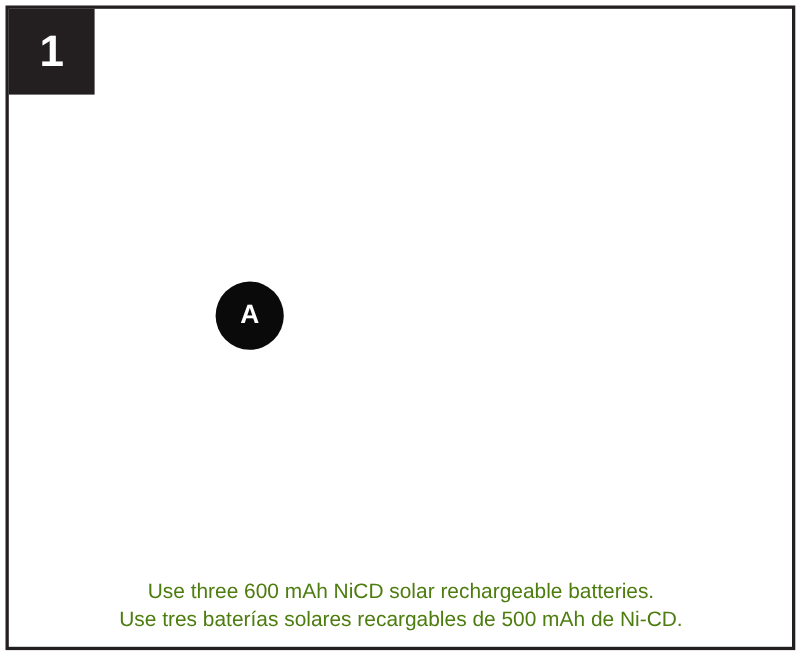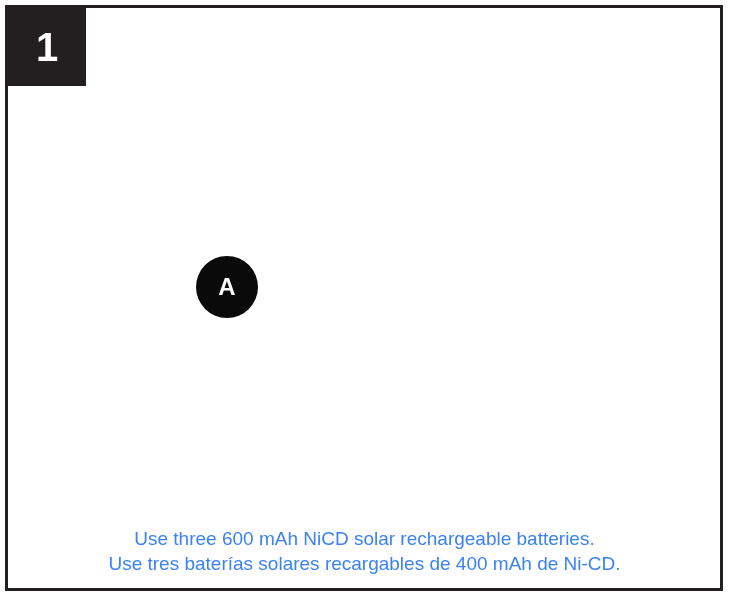--- a/index.html
+++ b/index.html
@@ -1,21 +1,21 @@
 <!DOCTYPE html>
 <html><head>
   <meta charset="utf-8">
   <style>
     html, body { margin: 0; padding: 0; background: #ffffff; }
     body { width: 729px; height: 596px; position: relative; overflow: hidden; font-family: "Liberation Sans", sans-serif; }
     .frame { position: absolute; left: 5px; top: 5px; width: 712px; height: 580px; border: 3px solid #231f20; background: #fff; }
     .step-badge { position: absolute; left: 0; top: 0; width: 78px; height: 78px; background: #231f20; color: #fff; font-weight: bold; font-size: 40px; display: flex; align-items: center; justify-content: center; }
     .callout { position: absolute; left: 196px; top: 256px; width: 62px; height: 62px; border-radius: 50%; background: #0a0a0a; color: #fff; font-weight: bold; font-size: 24px; display: flex; align-items: center; justify-content: center; }
     .illustration { position: absolute; left: 0; top: 0; width: 729px; height: 596px; }
-    .caption { position: absolute; left: 0; width: 729px; text-align: center; font-size: 19px; color: #3b82f6; line-height: 24px; }
+    .caption { position: absolute; left: 0; width: 729px; text-align: center; font-size: 19px; color: #4d7c0f; line-height: 24px; }
     .caption.en { top: 527px; }
     .caption.es { top: 552px; }
   </style>
 </head>
 <body>
 
 <svg class="illustration" viewBox="0 0 729 596" xmlns="http://www.w3.org/2000/svg" fill="none" stroke="#231f20" stroke-width="1.6" stroke-linejoin="round" stroke-linecap="round">
 
   <g>
     <polygon points="337,30 341,30 346,150 316,143" fill="#fff"></polygon>
@@ -76,13 +76,13 @@
   </g>
 </svg>
 
 <div class="frame">
   <div class="step-badge">1</div>
 </div>
 
 <div class="callout">A</div>
 
 <div class="caption en">Use three 600 mAh NiCD solar rechargeable batteries.</div>
-<div class="caption es">Use tres baterías solares recargables de 400 mAh de Ni-CD.</div>
+<div class="caption es">Use tres baterías solares recargables de 500 mAh de Ni-CD.</div>
 
 </body></html>

